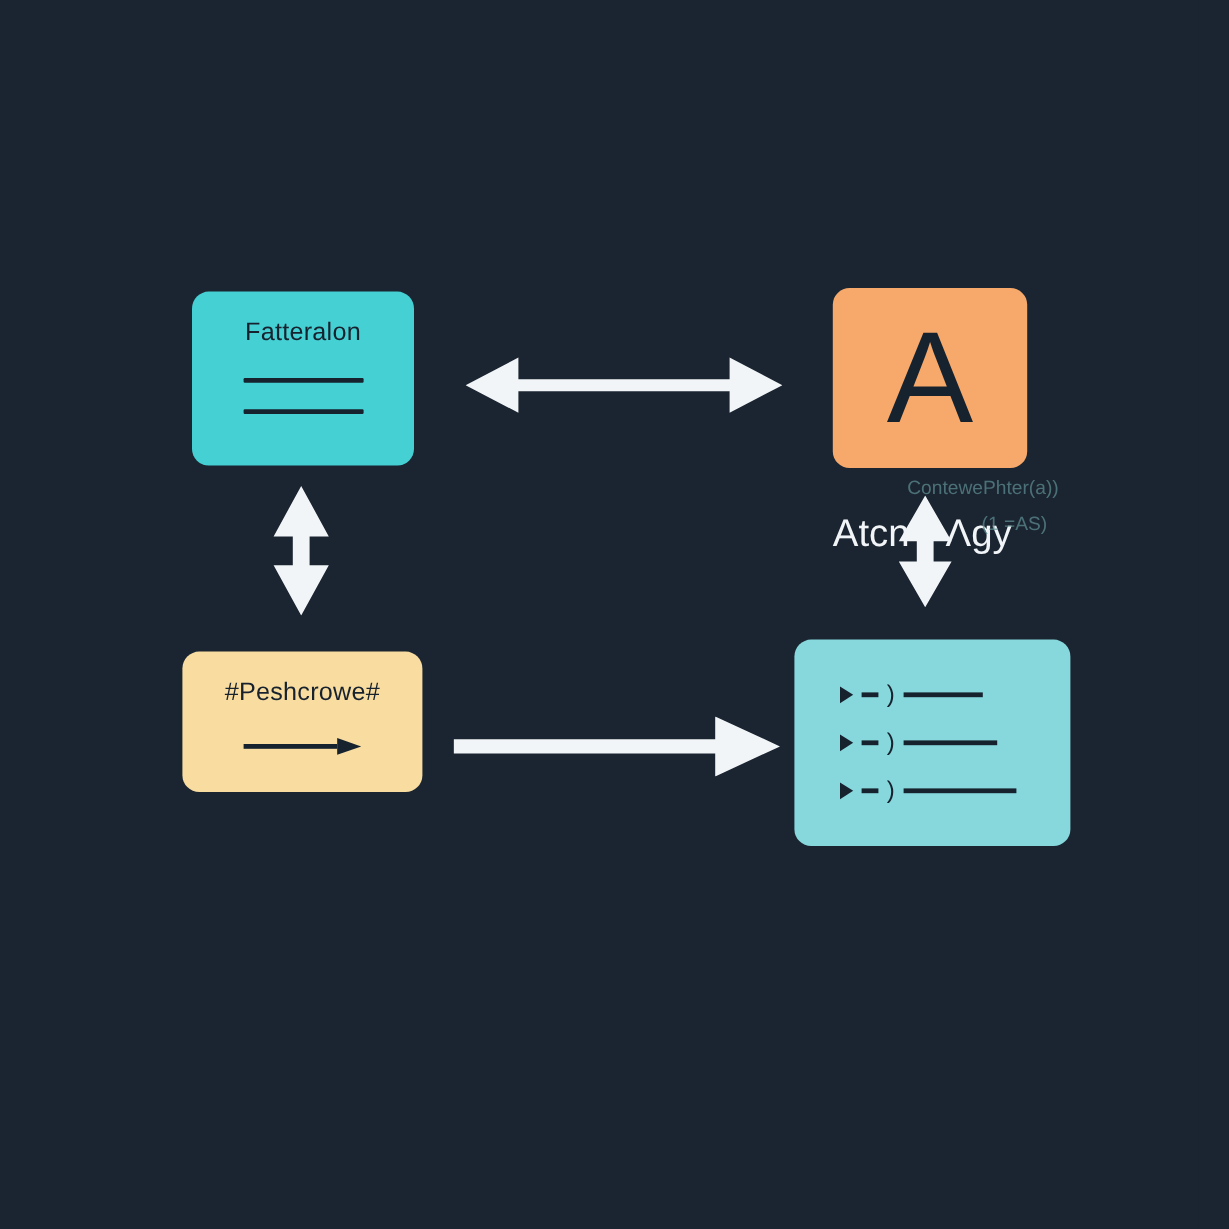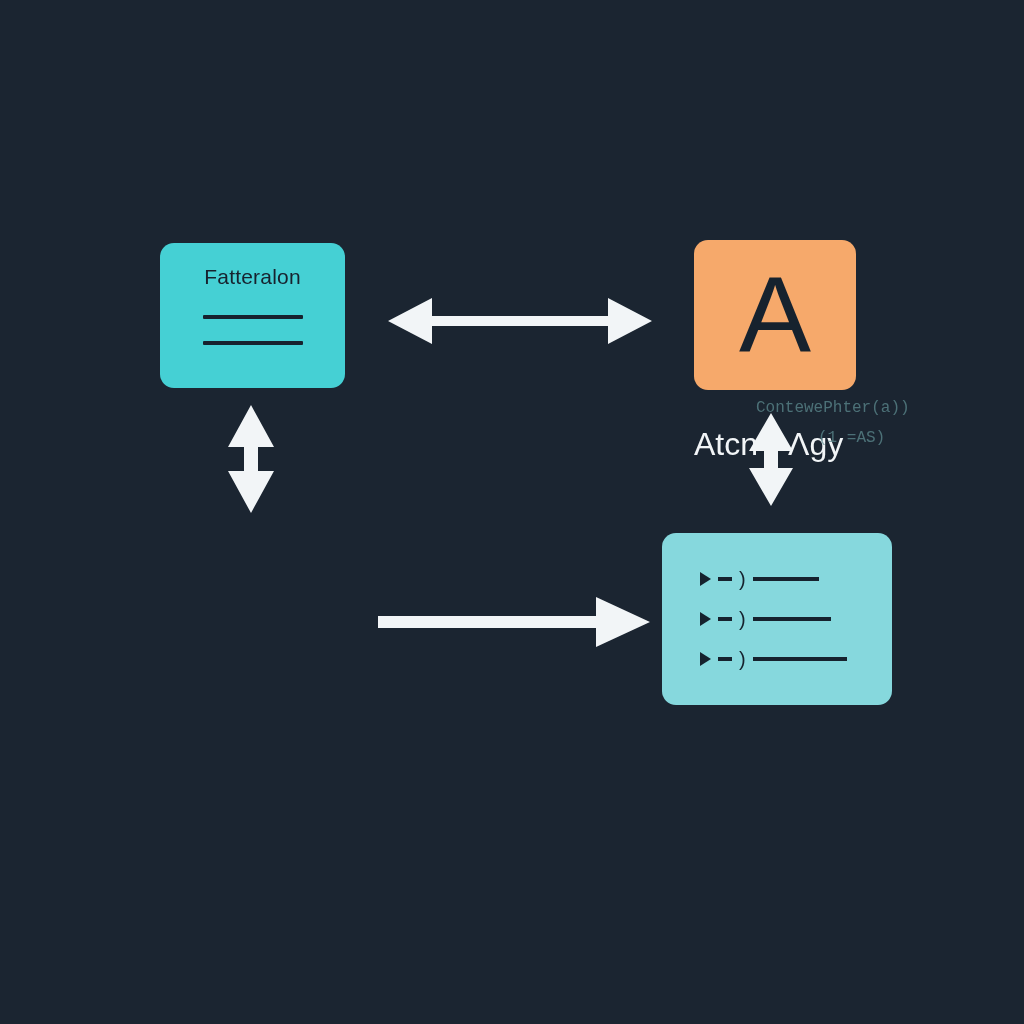--- a/index.html
+++ b/index.html
@@ -173,21 +173,21 @@
   }
   #label-right-right {
     left: 788px;
     top: 426px;
     color: #f2f5f7;
     font-size: 32px;
   }
   .ghost-code {
     position: absolute;
     color: #5f8e92;
-    font-family: Liberation Mono, monospace;
+    font-family: Liberation Sans, sans-serif;
     white-space: nowrap;
     opacity: .72;
   }
   #ghost-line-1 { left: 756px; top: 399px; font-size: 16px; }
   #ghost-line-2 { left: 818px; top: 429px; font-size: 16px; }
 </style>
 </head>
 <body>
 
 <div id="canvas">
@@ -195,20 +195,27 @@
   <div class="node" id="node-source">
     <div class="node-title">Fatteralon</div>
     <div class="rule"></div>
     <div class="rule second"></div>
   </div>
 
   <div class="node" id="node-letter">
     <div class="glyph">A</div>
   </div>
 
+  <div class="node" id="node-trigger">
+    <div class="node-title">#Peshcrowe#</div>
+    <div class="inline-arrow">
+      <div class="shaft"></div>
+      <div class="head"></div>
+    </div>
+  </div>
 
   <div class="node" id="node-output">
     <div class="out-row r1">
       <span class="bullet"></span>
       <span class="dash"></span>
       <span class="paren">)</span>
       <span class="bar"></span>
     </div>
     <div class="out-row r2">
       <span class="bullet"></span>

